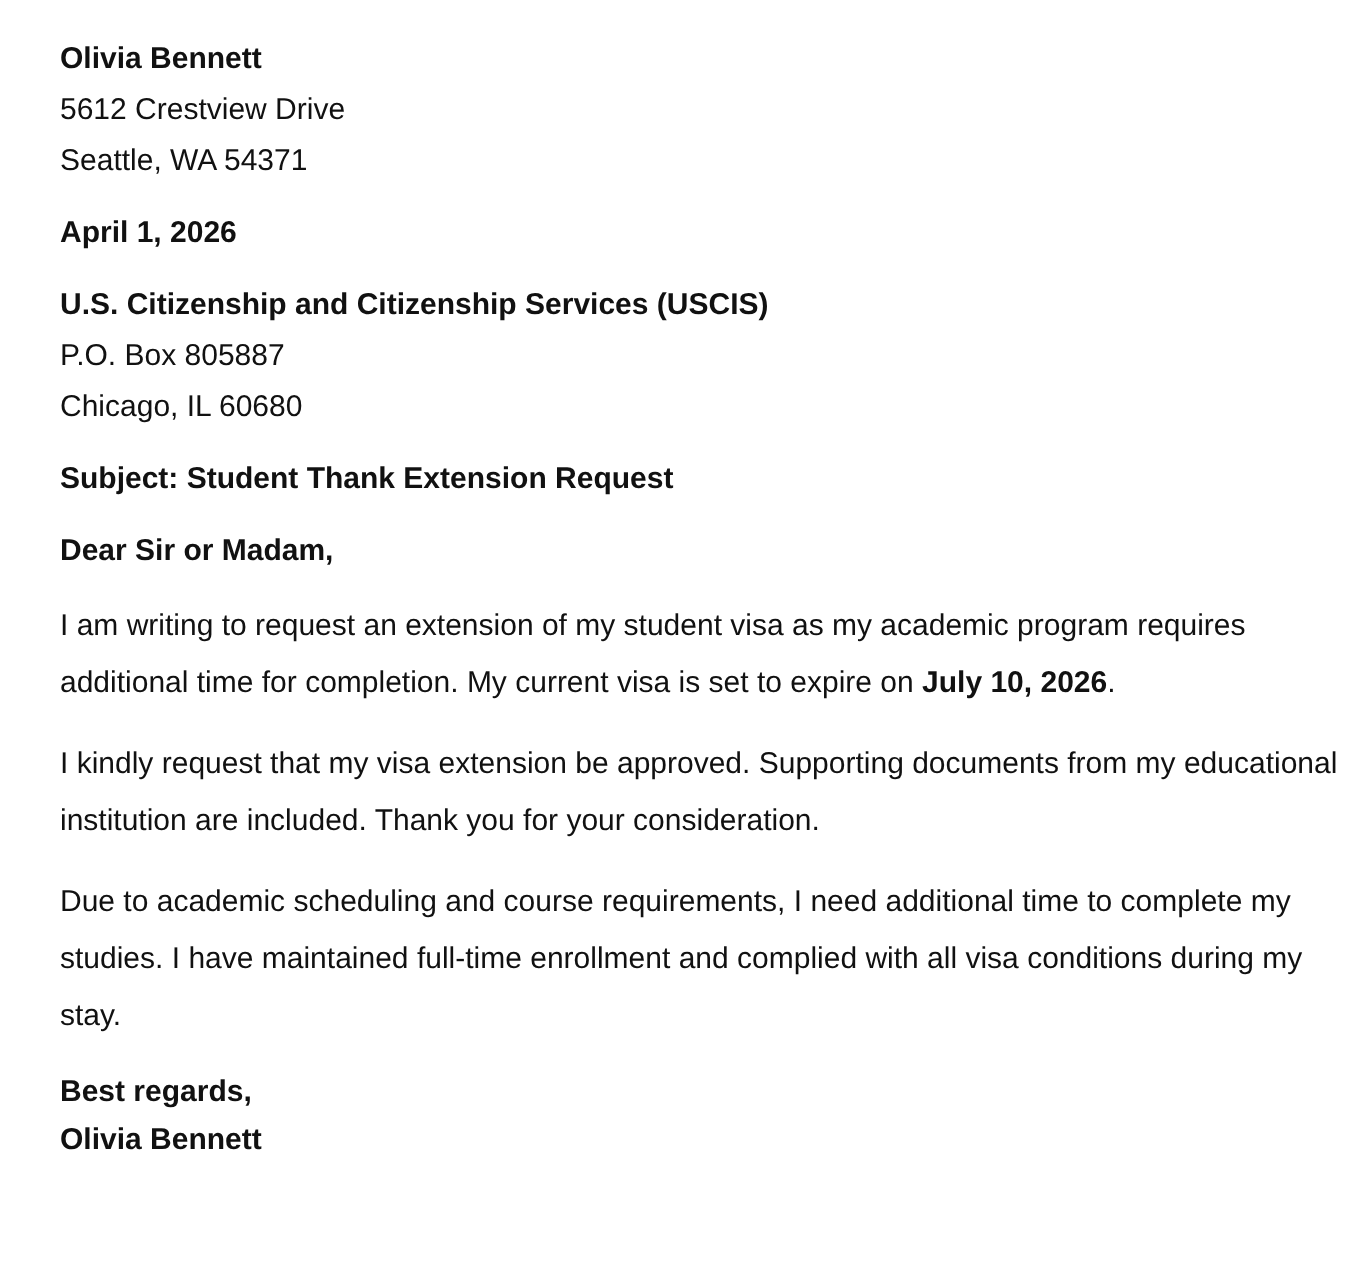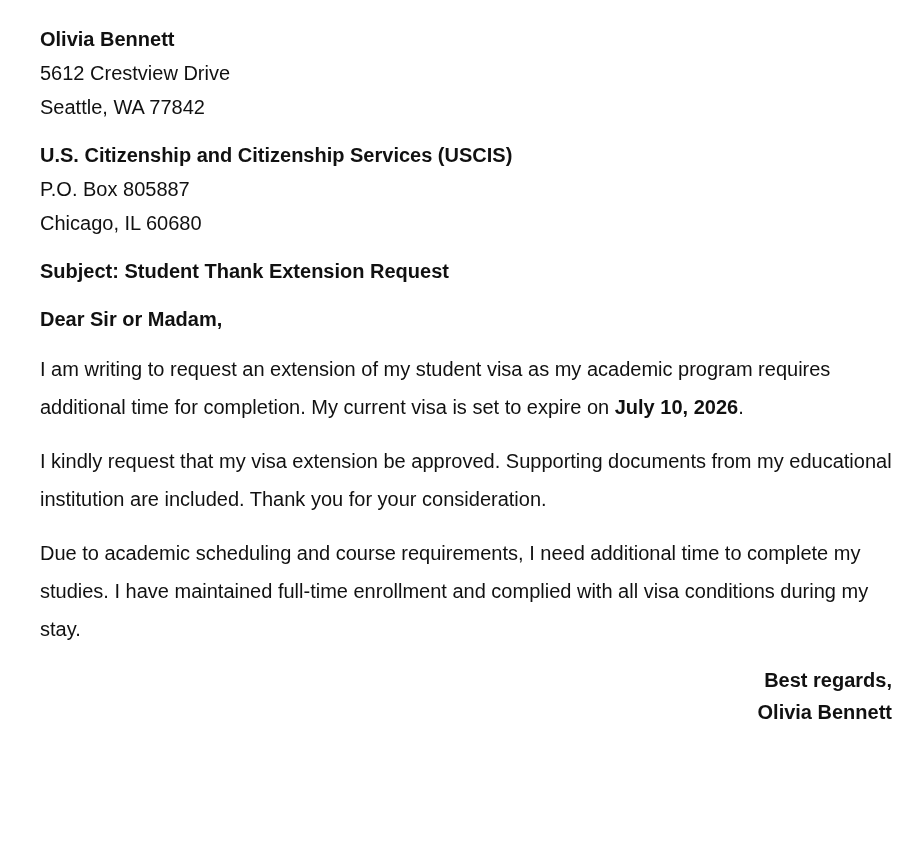--- a/index.html
+++ b/index.html
@@ -42,34 +42,36 @@
     text-align: left;
   }
   .para .bold {
     font-weight: bold;
   }
   .sig-line {
     font-size: 20px;
     line-height: 32px;
     font-weight: bold;
     color: #111111;
-    text-align: right;
   }
 </style>
 </head>
 <body>
 
 <div class="page">
 
   <div class="block">
     <div class="line bold">Olivia Bennett</div>
     <div class="line">5612 Crestview Drive</div>
-    <div class="line">Seattle, WA 77842</div>
+    <div class="line">Seattle, WA 54371</div>
   </div>
 
+  <div class="block">
+    <div class="line bold">April 1, 2026</div>
+  </div>
 
   <div class="block">
     <div class="line bold">U.S. Citizenship and Citizenship Services (USCIS)</div>
     <div class="line">P.O. Box 805887</div>
     <div class="line">Chicago, IL 60680</div>
   </div>
 
   <div class="block">
     <div class="line bold">Subject: Student Thank Extension Request</div>
   </div>

